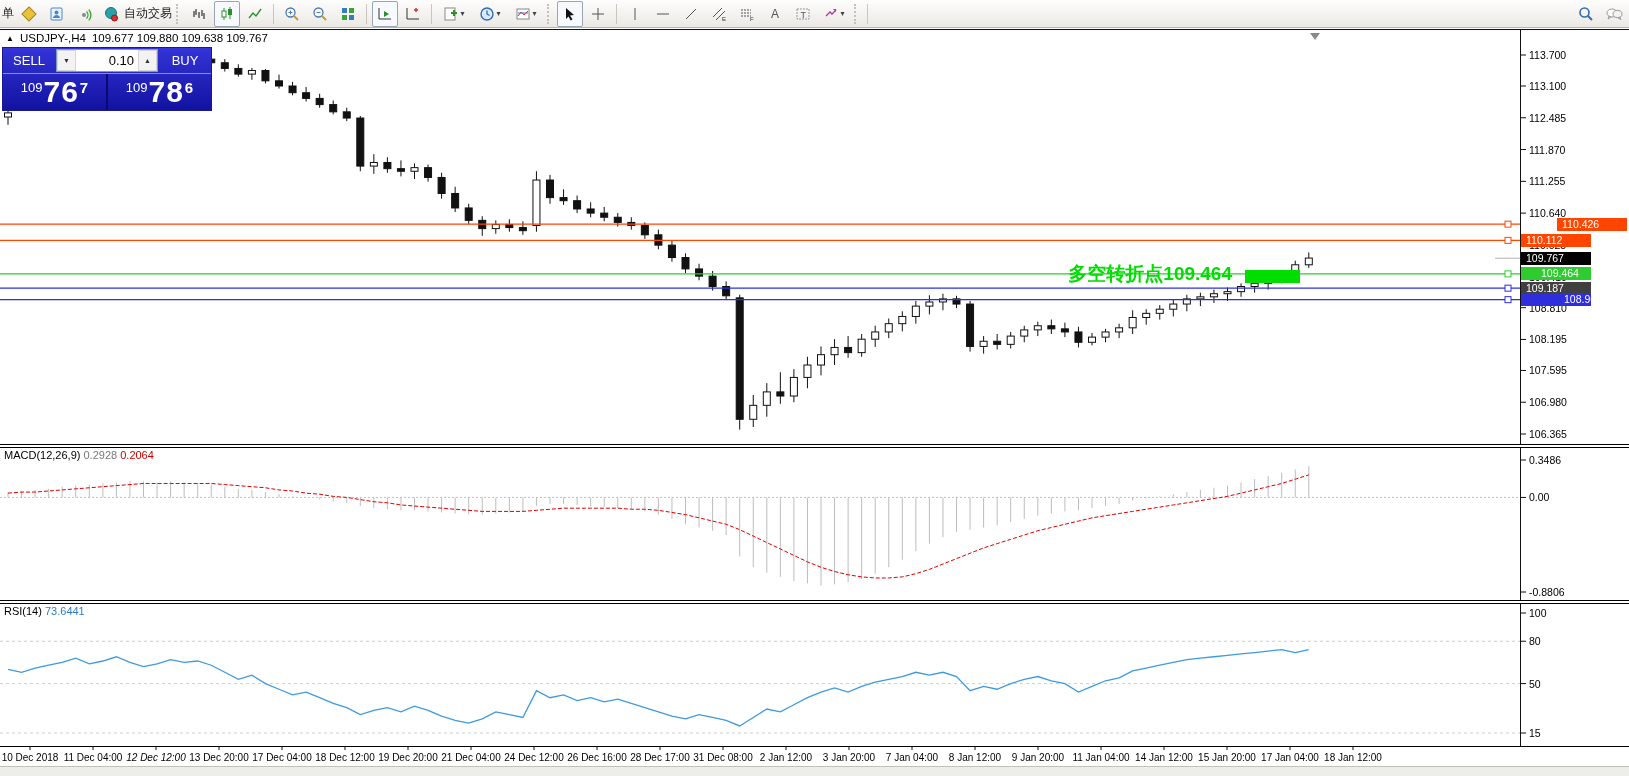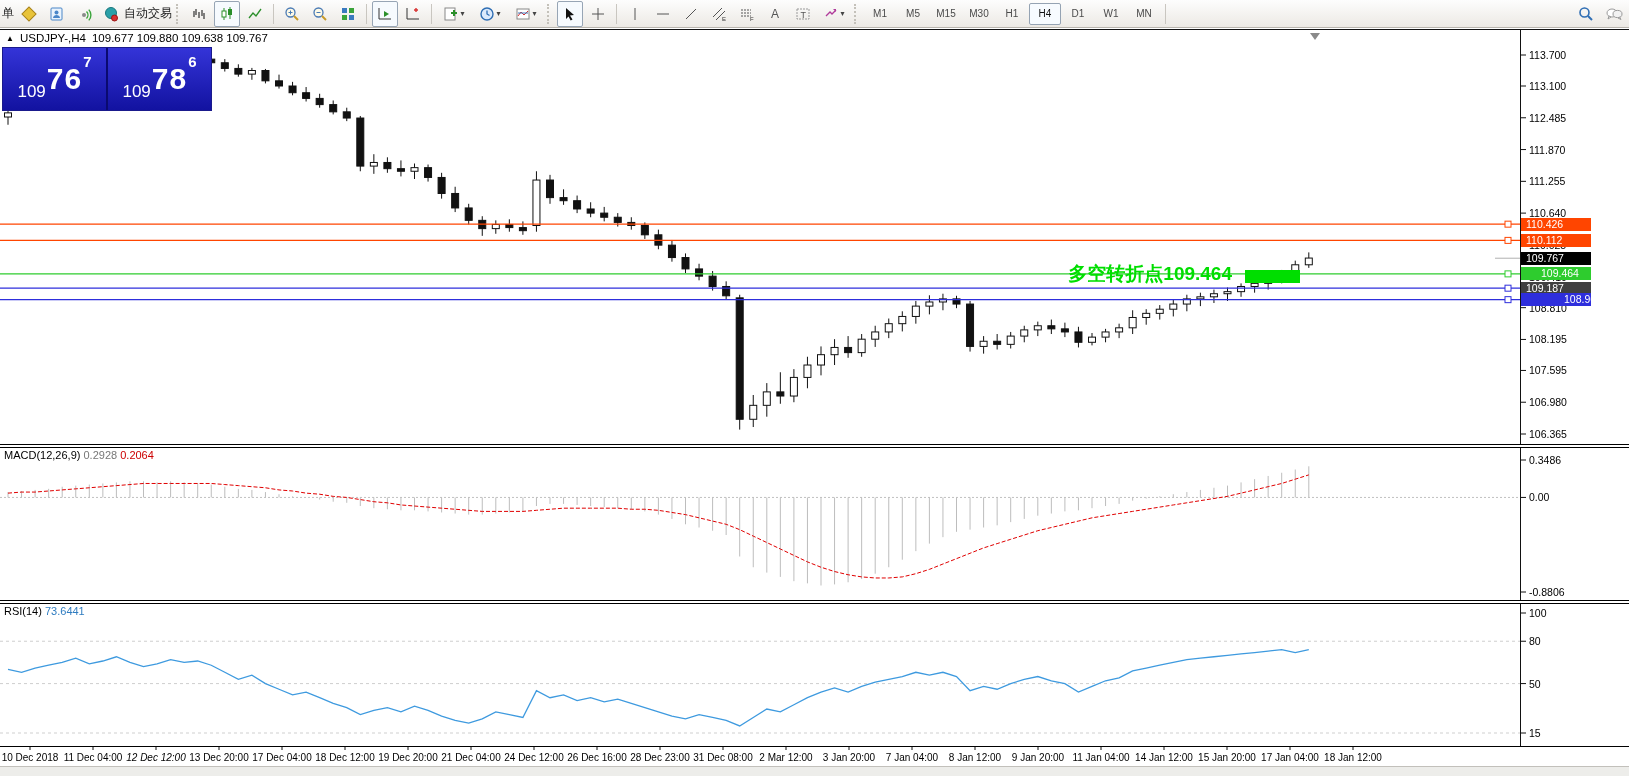--- a/index.html
+++ b/index.html
@@ -40,21 +40,21 @@
      background:linear-gradient(#3434d8,#1212a0);border:1px solid #1a1a8c;box-sizing:border-box;
      display:flex;flex-direction:column;}
   #tp-row1{display:flex;height:25px;border-bottom:1px solid rgba(170,170,255,.75);}
   .tp-btn{width:52px;display:flex;align-items:center;justify-content:center;color:#fff;font-size:13px;}
   #tp-spin{flex:1;display:flex;align-items:stretch;background:#fff;border:1px solid #7f9db9;box-sizing:border-box;margin:1px;}
   .spin-btn{width:17px;display:flex;align-items:center;justify-content:center;font-size:7px;color:#333;background:#f3f3f3;border:1px solid #d5d5d5;}
   #tp-vol{flex:1;display:flex;align-items:center;justify-content:flex-end;padding-right:4px;font-size:13px;color:#000;background:#fff;}
   #tp-row2{flex:1;display:flex;}
   .tp-price{flex:1;display:flex;align-items:center;justify-content:center;color:#fff;}
   .tp-price.sell{border-right:2px solid #0a0a70;}
-  .pp-small{font-size:17px;align-self:flex-end;margin-bottom:8px;}
+  .pp-small{font-size:13px;align-self:flex-end;margin-bottom:15px;}
   .pp-big{font-size:30px;font-weight:bold;letter-spacing:1px;margin:0 1px;}
   .pp-sup{font-size:15px;font-weight:bold;align-self:flex-start;margin-top:5px;}
   #shift-marker{position:absolute;left:1310px;top:3px;width:0;height:0;z-index:2;
      border-left:5px solid transparent;border-right:5px solid transparent;border-top:7px solid #8a8a8a;}
   #bottom-strip{position:absolute;left:0;top:736px;width:1629px;height:10px;background:#ededea;border-top:1px solid #c2c0bb;z-index:2;}
   svg text{font-family:"Liberation Sans",sans-serif;}
 </style>
 </head>
 <body>
 <div id="app">
@@ -217,31 +217,20 @@
         </svg>
   </span>
   <span class="tbtn" style="width:30px;">
     <svg width="16" height="16">
           <path d="M3 10l4-4 2 2 4-4" fill="none" stroke="#b03a9a" stroke-width="1.3"></path>
           <path d="M10 3h3v3z" fill="#b03a9a"></path>
         </svg>
         <span class="caret">▾</span>
   </span>
   <span class="grip"></span>
-  <span id="tf-group" style="display:flex;align-items:center;gap:1px;">
-        <span class="tfbtn">M1</span>
-        <span class="tfbtn">M5</span>
-        <span class="tfbtn">M15</span>
-        <span class="tfbtn">M30</span>
-        <span class="tfbtn">H1</span>
-        <span class="tfbtn act">H4</span>
-        <span class="tfbtn">D1</span>
-        <span class="tfbtn">W1</span>
-        <span class="tfbtn">MN</span>
-      </span>
   <span class="tsep"></span>
   <span id="tb-spacer"></span>
   <span class="tbtn">
     <svg width="16" height="16">
           <circle cx="6.5" cy="6.5" r="4.5" fill="none" stroke="#2f6eb4" stroke-width="1.6"></circle>
           <line x1="10" y1="10" x2="14" y2="14" stroke="#2f6eb4" stroke-width="2"></line>
         </svg>
   </span>
   <span class="tbtn">
     <svg width="18" height="16">
@@ -612,20 +601,29 @@
 
   <div id="title-row">
     <span id="collapse">▲</span>
     <span>USDJPY-,H4</span>
     <span>109.677 109.880 109.638 109.767</span>
   </div>
 
   <div id="shift-marker"></div>
 
   <div id="trade-panel">
+    <div id="tp-row1">
+      <div class="tp-btn">SELL</div>
+      <div id="tp-spin">
+        <div class="spin-btn">▼</div>
+        <div id="tp-vol">0.10</div>
+        <div class="spin-btn">▲</div>
+      </div>
+      <div class="tp-btn">BUY</div>
+    </div>
     <div id="tp-row2">
       <div class="tp-price sell">
         <span class="pp-small">109</span>
         <span class="pp-big">76</span>
         <span class="pp-sup">7</span>
       </div>
       <div class="tp-price">
         <span class="pp-small">109</span>
         <span class="pp-big">78</span>
         <span class="pp-sup">6</span>
@@ -655,21 +653,21 @@
         <div class="axis-label" style="top: 113.556px;">111.870</div>
         <div class="axis-label" style="top: 145.333px;">111.255</div>
         <div class="axis-label" style="top: 177.11px;">110.640</div>
         <div class="axis-label" style="top: 208.888px;">110.025</div>
         <div class="axis-label" style="top: 240.665px;">109.410</div>
         <div class="axis-label" style="top: 271.667px;">108.810</div>
         <div class="axis-label" style="top: 303.444px;">108.195</div>
         <div class="axis-label" style="top: 334.446px;">107.595</div>
         <div class="axis-label" style="top: 366.223px;">106.980</div>
         <div class="axis-label" style="top: 398px;">106.365</div>
-        <div class="axis-badge" style="top: 187.668px; background: rgb(255, 69, 0);">110.426</div>
+        <div class="axis-badge" style="top: 187.668px; background: rgb(255, 69, 0); margin-left: 36px;">110.426</div>
         <div class="axis-badge" style="top: 203.892px; background: rgb(255, 69, 0);">110.112</div>
         <div class="axis-badge" style="top: 237.374px; background: rgb(46, 204, 46); padding-left: 20px;">109.464</div>
         <div class="axis-badge" style="top: 251.687px; background: #404040;">109.187</div>
         <div class="axis-badge" style="top: 263.158px; background: rgb(46, 46, 220); padding-left: 43px;">108.965</div>
         <div class="axis-badge" style="top: 221.718px; background: rgb(0, 0, 0);">109.767</div>
         <div class="axis-label" style="top: 424px;">0.3486</div>
         <div class="axis-label" style="top: 461.435px;">0.00</div>
         <div class="axis-label" style="top: 556px;">-0.8806</div>
         <div class="axis-label" style="top: 577px;">100</div>
         <div class="axis-label" style="top: 605.235px;">80</div>
@@ -680,23 +678,23 @@
         <div class="time-label" style="left: 30px;">10 Dec 2018</div>
         <div class="time-label" style="left: 93px;">11 Dec 04:00</div>
         <div class="time-label" style="left: 156px; font-style: italic;">12 Dec 12:00</div>
         <div class="time-label" style="left: 219px;">13 Dec 20:00</div>
         <div class="time-label" style="left: 282px;">17 Dec 04:00</div>
         <div class="time-label" style="left: 345px;">18 Dec 12:00</div>
         <div class="time-label" style="left: 408px;">19 Dec 20:00</div>
         <div class="time-label" style="left: 471px;">21 Dec 04:00</div>
         <div class="time-label" style="left: 534px;">24 Dec 12:00</div>
         <div class="time-label" style="left: 597px;">26 Dec 16:00</div>
-        <div class="time-label" style="left: 660px;">28 Dec 23:00</div>
+        <div class="time-label" style="left: 660px;">28 Dec 17:00</div>
         <div class="time-label" style="left: 723px;">31 Dec 08:00</div>
-        <div class="time-label" style="left: 786px;">2 Mar 12:00</div>
+        <div class="time-label" style="left: 786px;">2 Jan 12:00</div>
         <div class="time-label" style="left: 849px;">3 Jan 20:00</div>
         <div class="time-label" style="left: 912px;">7 Jan 04:00</div>
         <div class="time-label" style="left: 975px;">8 Jan 12:00</div>
         <div class="time-label" style="left: 1038px;">9 Jan 20:00</div>
         <div class="time-label" style="left: 1101px;">11 Jan 04:00</div>
         <div class="time-label" style="left: 1164px;">14 Jan 12:00</div>
         <div class="time-label" style="left: 1227px;">15 Jan 20:00</div>
         <div class="time-label" style="left: 1290px;">17 Jan 04:00</div>
         <div class="time-label" style="left: 1353px;">18 Jan 12:00</div>
       </div>

